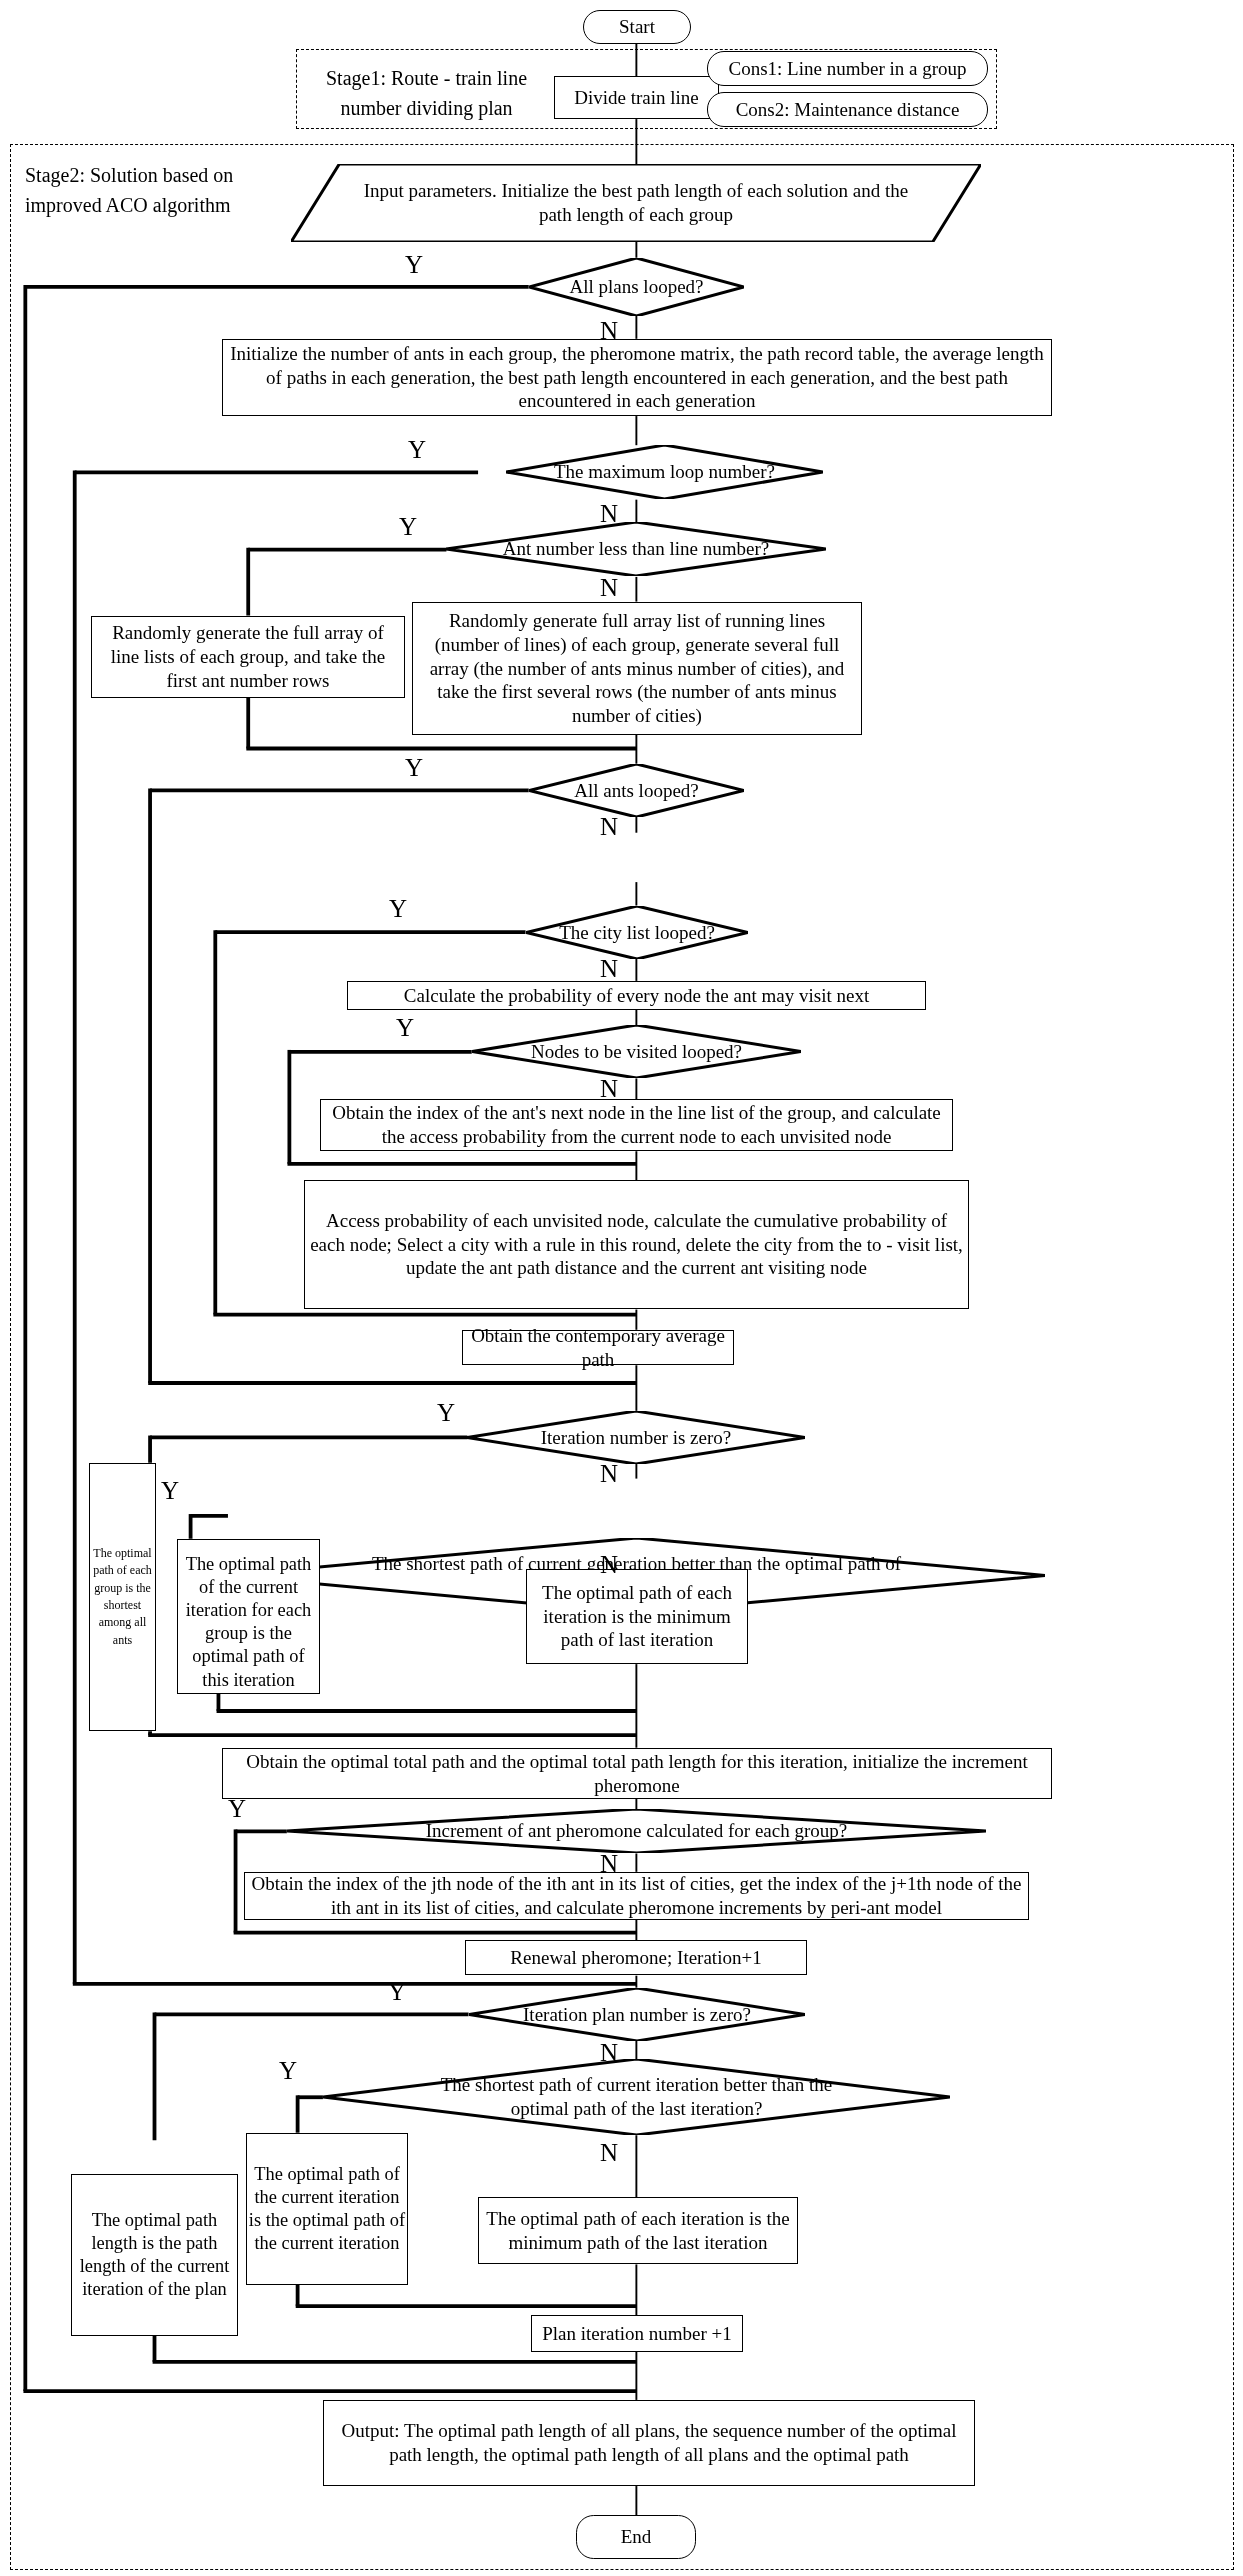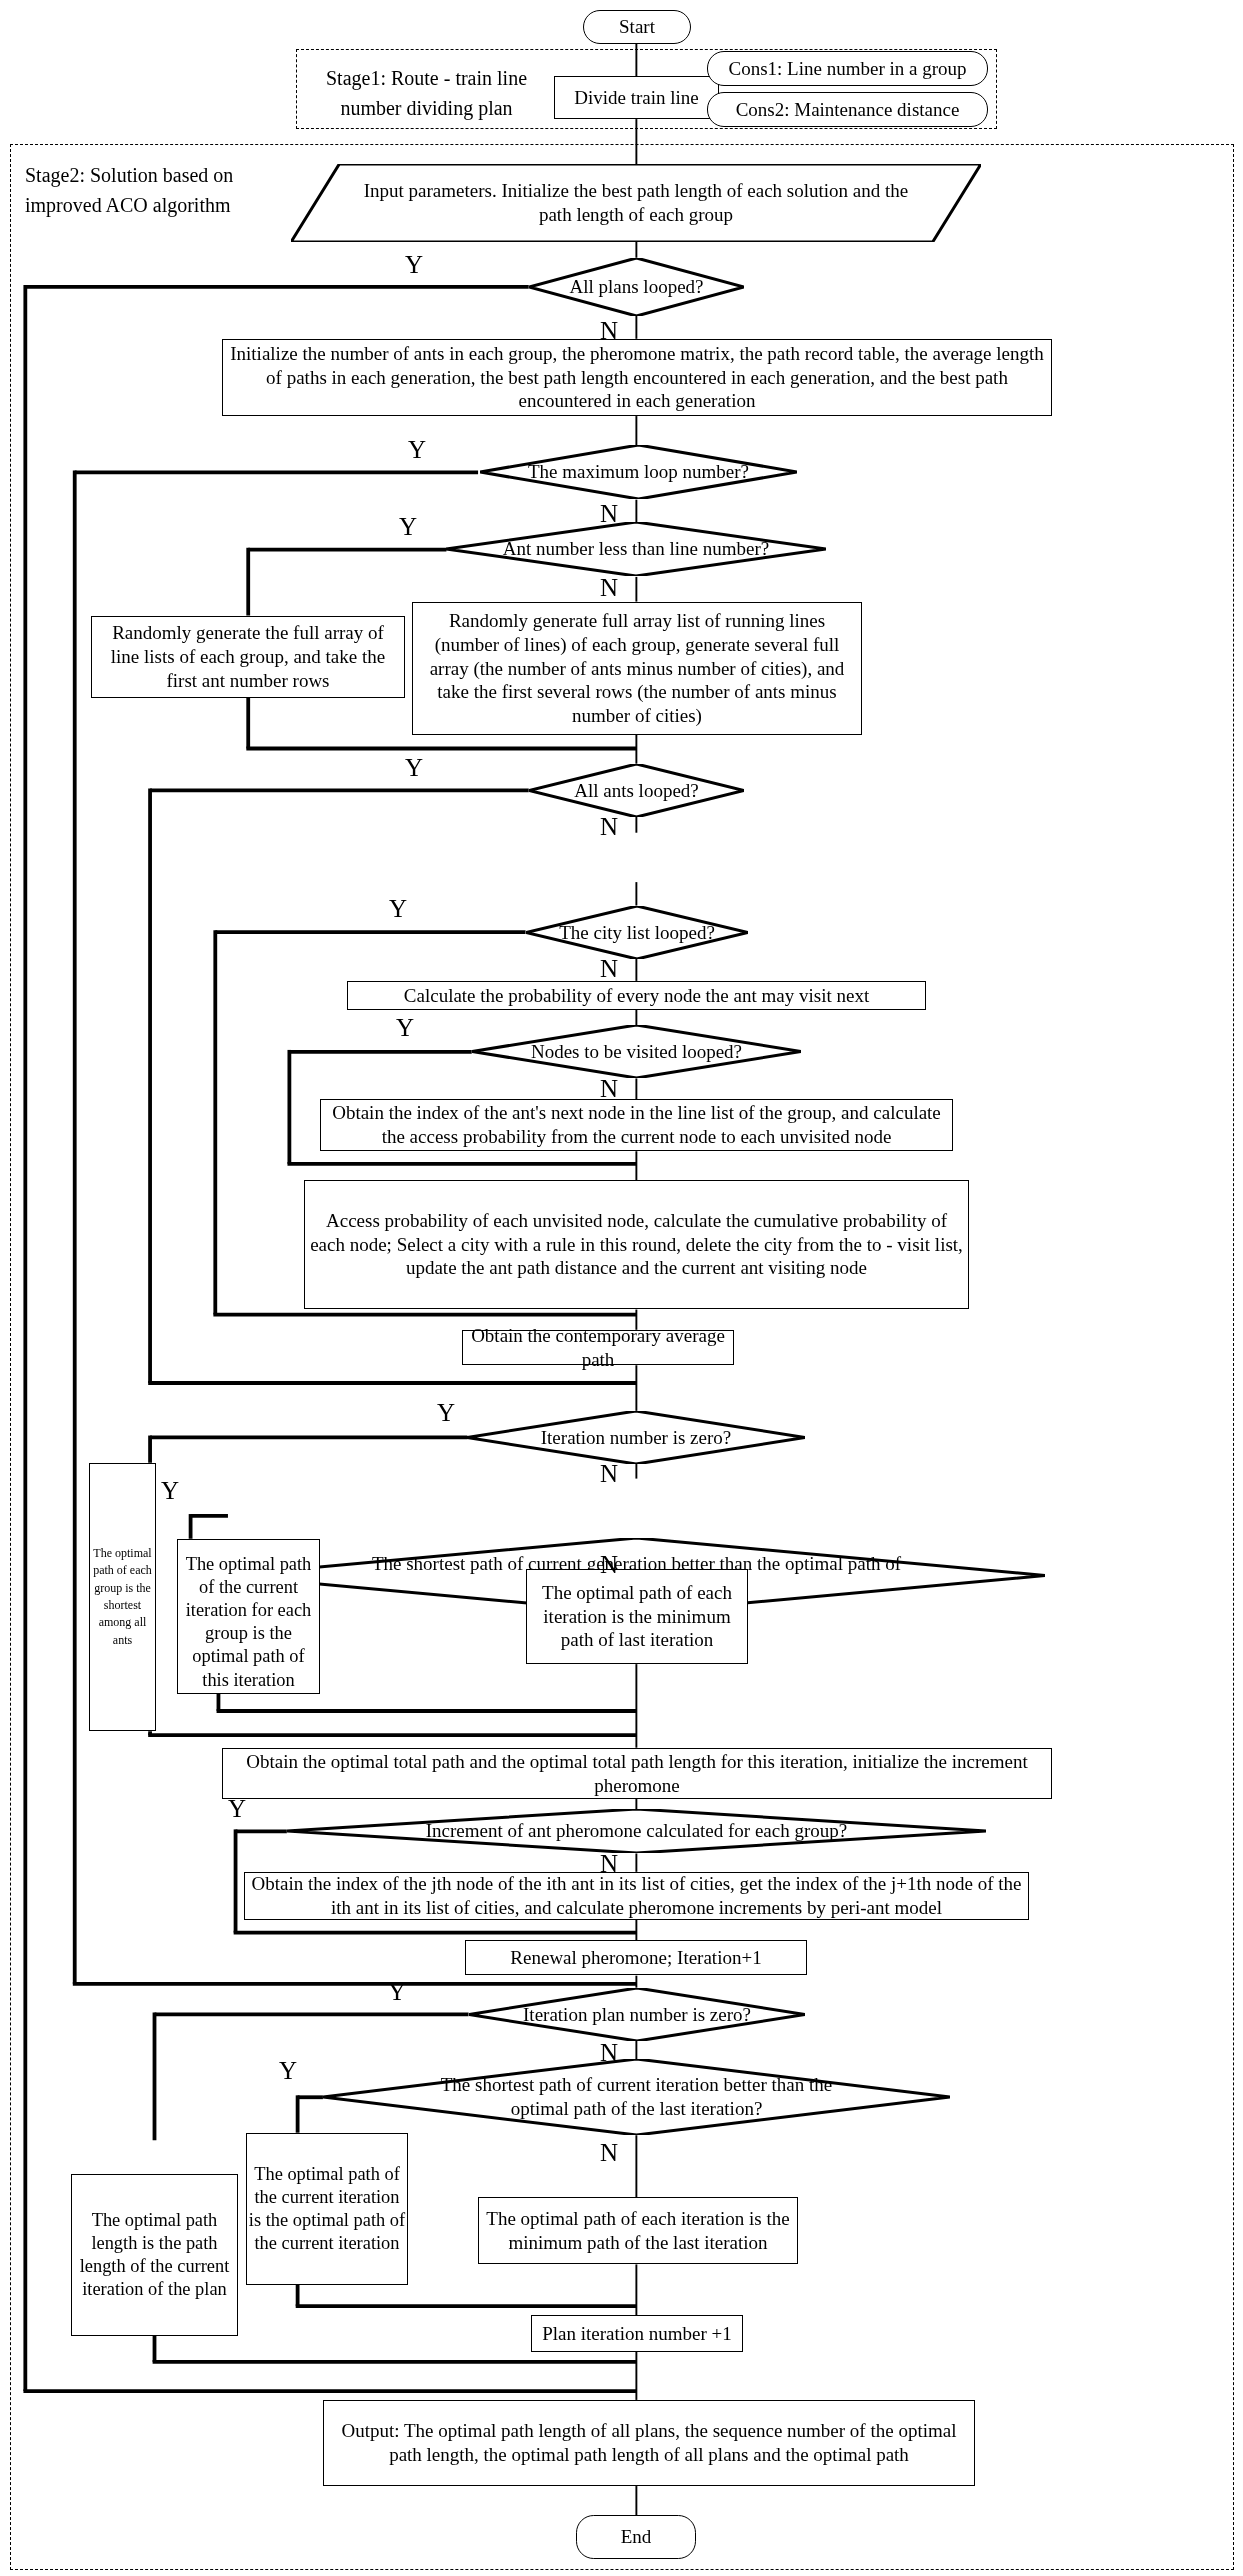--- a/index.html
+++ b/index.html
@@ -142,21 +142,21 @@
     <svg class="shape" viewBox="0 0 200 100" preserveAspectRatio="none">
         <polygon points="100,0 200,50 100,100 0,50"></polygon>
       </svg>
     <div class="txt" style="padding:0 3.8px;">All plans looped?</div>
   </div>
 
   <div class="node rect" style="left:222px;top:339px;width:830px;height:77px;">
       <span>Initialize the number of ants in each group, the pheromone matrix, the path record table, the average length of paths in each generation, the best path length encountered in each generation, and the best path encountered in each generation</span>
     </div>
 
-  <div class="node shapebox" style="left:480px;top:445px;width:317px;height:54px;">
+  <div class="node shapebox" style="left:506px;top:445px;width:317px;height:54px;">
     <svg class="shape" viewBox="0 0 200 100" preserveAspectRatio="none">
         <polygon points="100,0 200,50 100,100 0,50"></polygon>
       </svg>
     <div class="txt" style="padding:0 19px;">The maximum loop number?</div>
   </div>
 
   <div class="node shapebox" style="left:446px;top:522px;width:380px;height:54px;">
     <svg class="shape" viewBox="0 0 200 100" preserveAspectRatio="none">
         <polygon points="100,0 200,50 100,100 0,50"></polygon>
       </svg>

